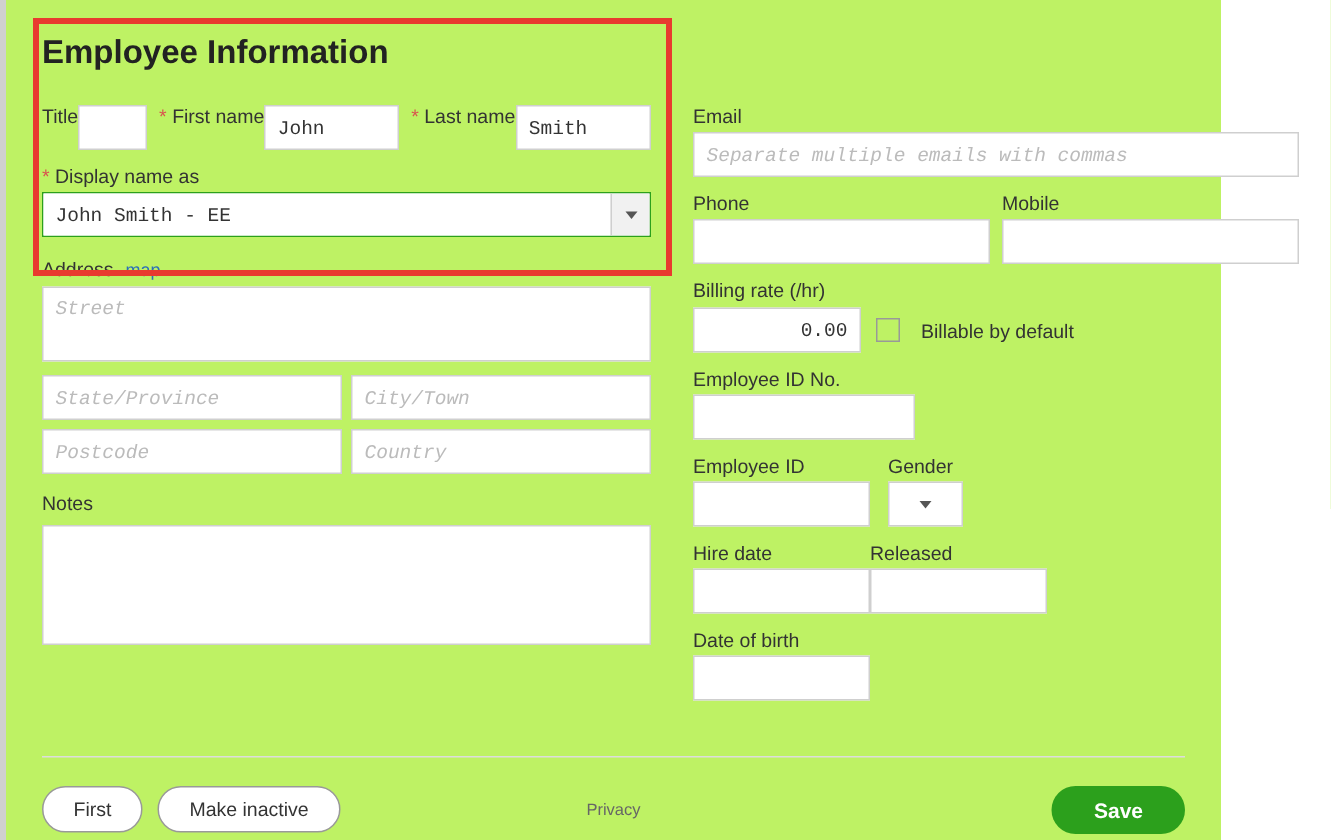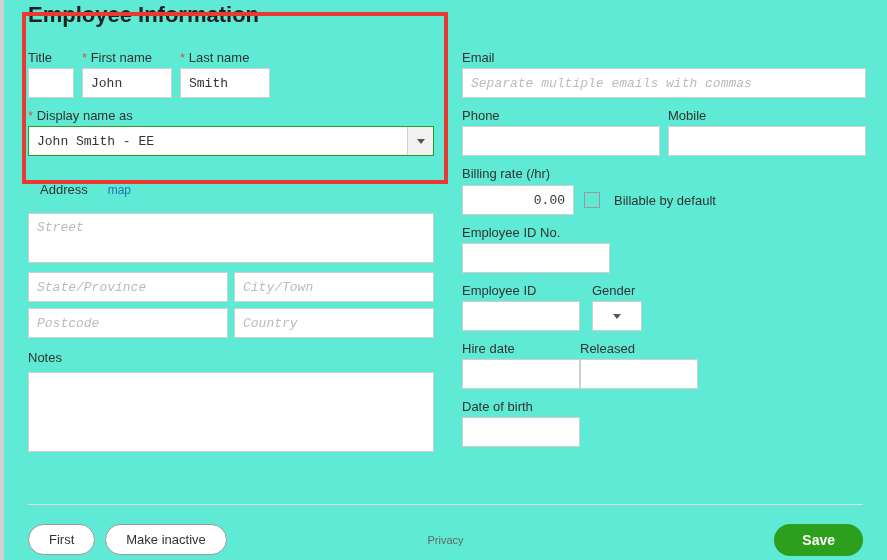--- a/index.html
+++ b/index.html
@@ -5,25 +5,25 @@
   * { box-sizing: border-box; }
   html, body {
     margin: 0; padding: 0;
     font-family: Arial, Helvetica, sans-serif;
     font-size: 13px;
     color: #333;
     background: #fff;
   }
   .page {
     position: relative;
-    width: 887px;
+    width: 814px;
     height: 560px;
-    background: #5eead4;
+    background: #bef264;
     border-left: 4px solid #d0d0d0;
-    padding: 2px 24px 0 24px;
+    padding: 22px 24px 0 24px;
   }
   h1.page-title {
     font-size: 22px;
     font-weight: 700;
     margin: 0 0 22px 0;
     color: #222;
   }
   .label {
     font-size: 13px;
     color: #333;
@@ -55,21 +55,21 @@
     top: 12px;
     width: 426px;
     height: 172px;
     pointer-events: none;
   }
   .cols { display: flex; gap: 28px; }
   .left-col { width: 410px; }
   .right-col { width: 404px; }
 
   .name-row { display: flex; gap: 8px; margin-bottom: 10px; }
-  .name-row .fld { display: flex; flex-direction: column; }
+  .name-row .fld { display: flex; flex-direction: row; }
   .title-input { width: 46px; height: 30px; }
   .fname-input { width: 90px; height: 30px; }
   .lname-input { width: 90px; height: 30px; }
 
   .display-name-wrap { margin-bottom: 14px; }
   .combo {
     position: relative;
     width: 406px; height: 30px;
     border: 1px solid #2ca01c;
     display: flex; align-items: center;
@@ -198,21 +198,21 @@
         <span class="label req">Display name as</span>
         <div class="combo">
           <input type="text" value="John Smith - EE" style="">
           <div class="caret-btn">
             <span class="caret-down"></span>
           </div>
         </div>
       </div>
 
       <div class="addr-label-row">
-        <span class="label" style="margin:12px">Address</span>
+        <span class="label" style="margin:0">Address</span>
         <span class="link">map</span>
       </div>
       <textarea class="street" placeholder="Street" style=""></textarea>
       <div class="addr-grid">
         <input type="text" placeholder="State/Province" style="">
         <input type="text" placeholder="City/Town" style="">
         <input type="text" placeholder="Postcode" style="">
         <input type="text" placeholder="Country" style="">
       </div>
 

